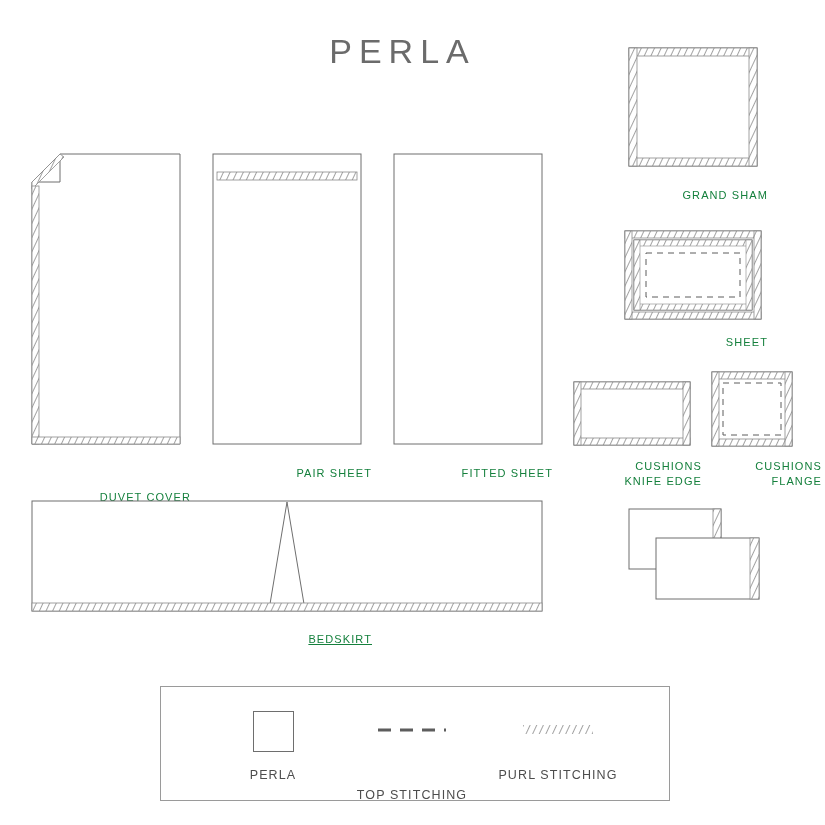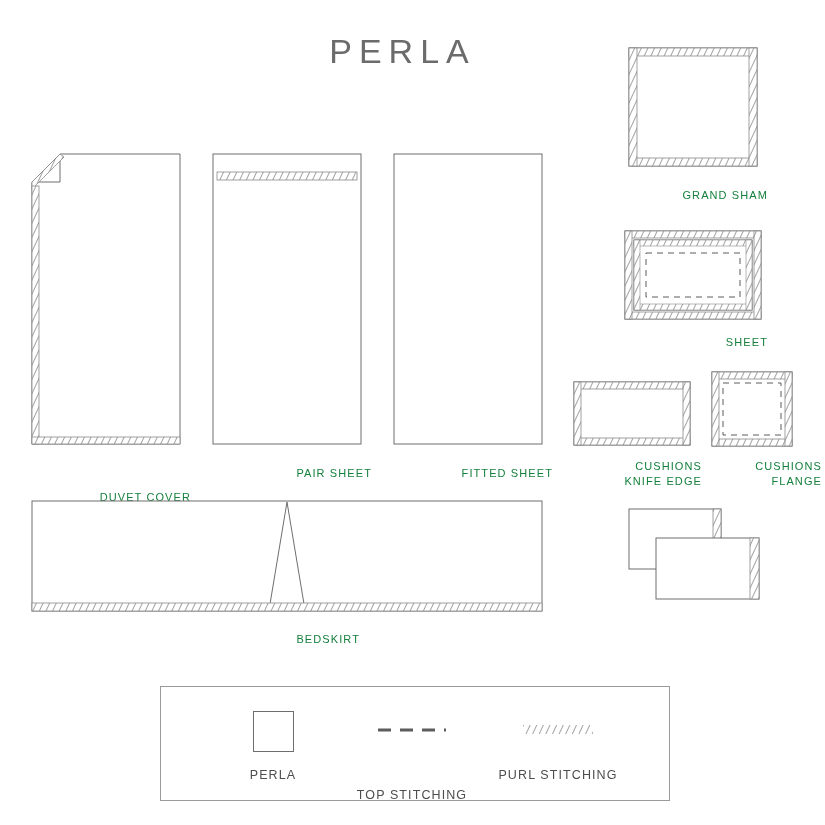--- a/index.html
+++ b/index.html
@@ -112,21 +112,21 @@
 
   <div class="abs" style="left:31px; top:500px; width:512px; height:112px;">
     <svg width="512" height="112" viewBox="0 0 512 112">
       <rect x="1" y="1" width="510" height="110" fill="#ffffff" stroke="#6e6e6e" stroke-width="1"></rect>
 
       <path d="M 256 2 L 238 110 L 274 110 Z" fill="#ffffff" stroke="#6e6e6e" stroke-width="1"></path>
 
       <rect x="1" y="103" width="510" height="8" fill="url(#hatch)" stroke="#8a8a8a" stroke-width="0.8"></rect>
     </svg>
   </div>
-  <div class="abs caption" style="left:190px; top:632px; width:170px;">BEDSKIRT</div>
+  <div class="abs caption" style="left:202px; top:632px; width:170px;text-decoration:underline;">BEDSKIRT</div>
 
   <div class="abs" style="left:628px; top:47px; width:130px; height:120px;">
     <svg width="130" height="120" viewBox="0 0 130 120">
       <rect x="1" y="1" width="128" height="118" fill="#ffffff" stroke="#6e6e6e" stroke-width="1"></rect>
       <rect x="1" y="1" width="128" height="8" fill="url(#hatch)" stroke="#8a8a8a" stroke-width="0.8"></rect>
       <rect x="1" y="111" width="128" height="8" fill="url(#hatch)" stroke="#8a8a8a" stroke-width="0.8"></rect>
       <rect x="1" y="1" width="8" height="118" fill="url(#hatch)" stroke="#8a8a8a" stroke-width="0.8"></rect>
       <rect x="121" y="1" width="8" height="118" fill="url(#hatch)" stroke="#8a8a8a" stroke-width="0.8"></rect>
     </svg>
   </div>

